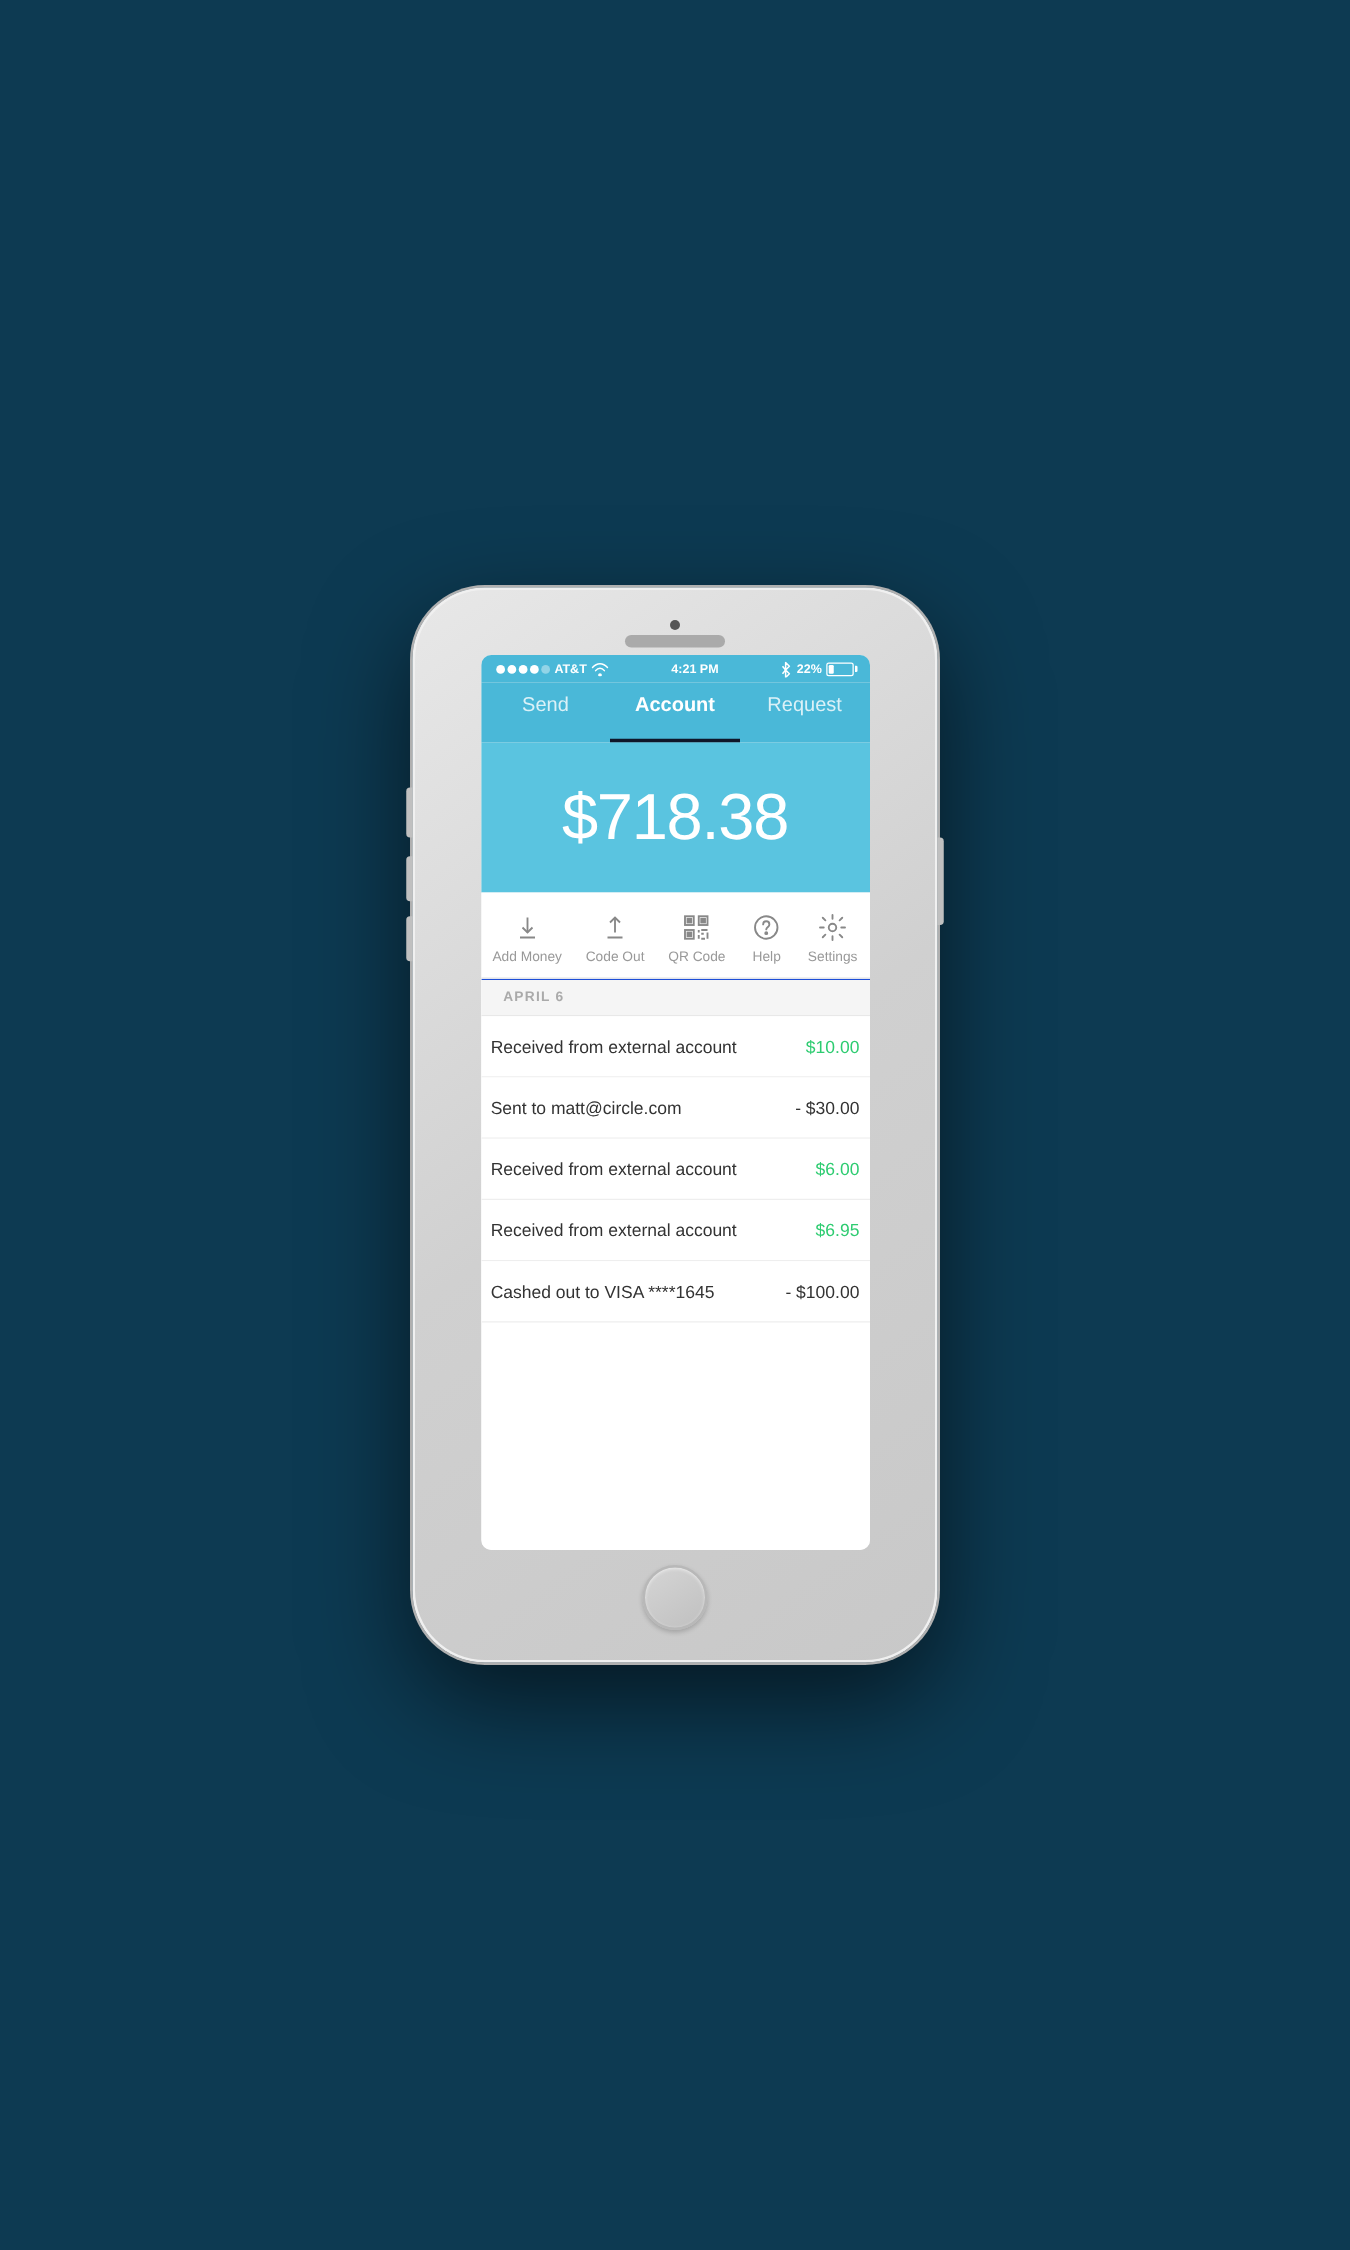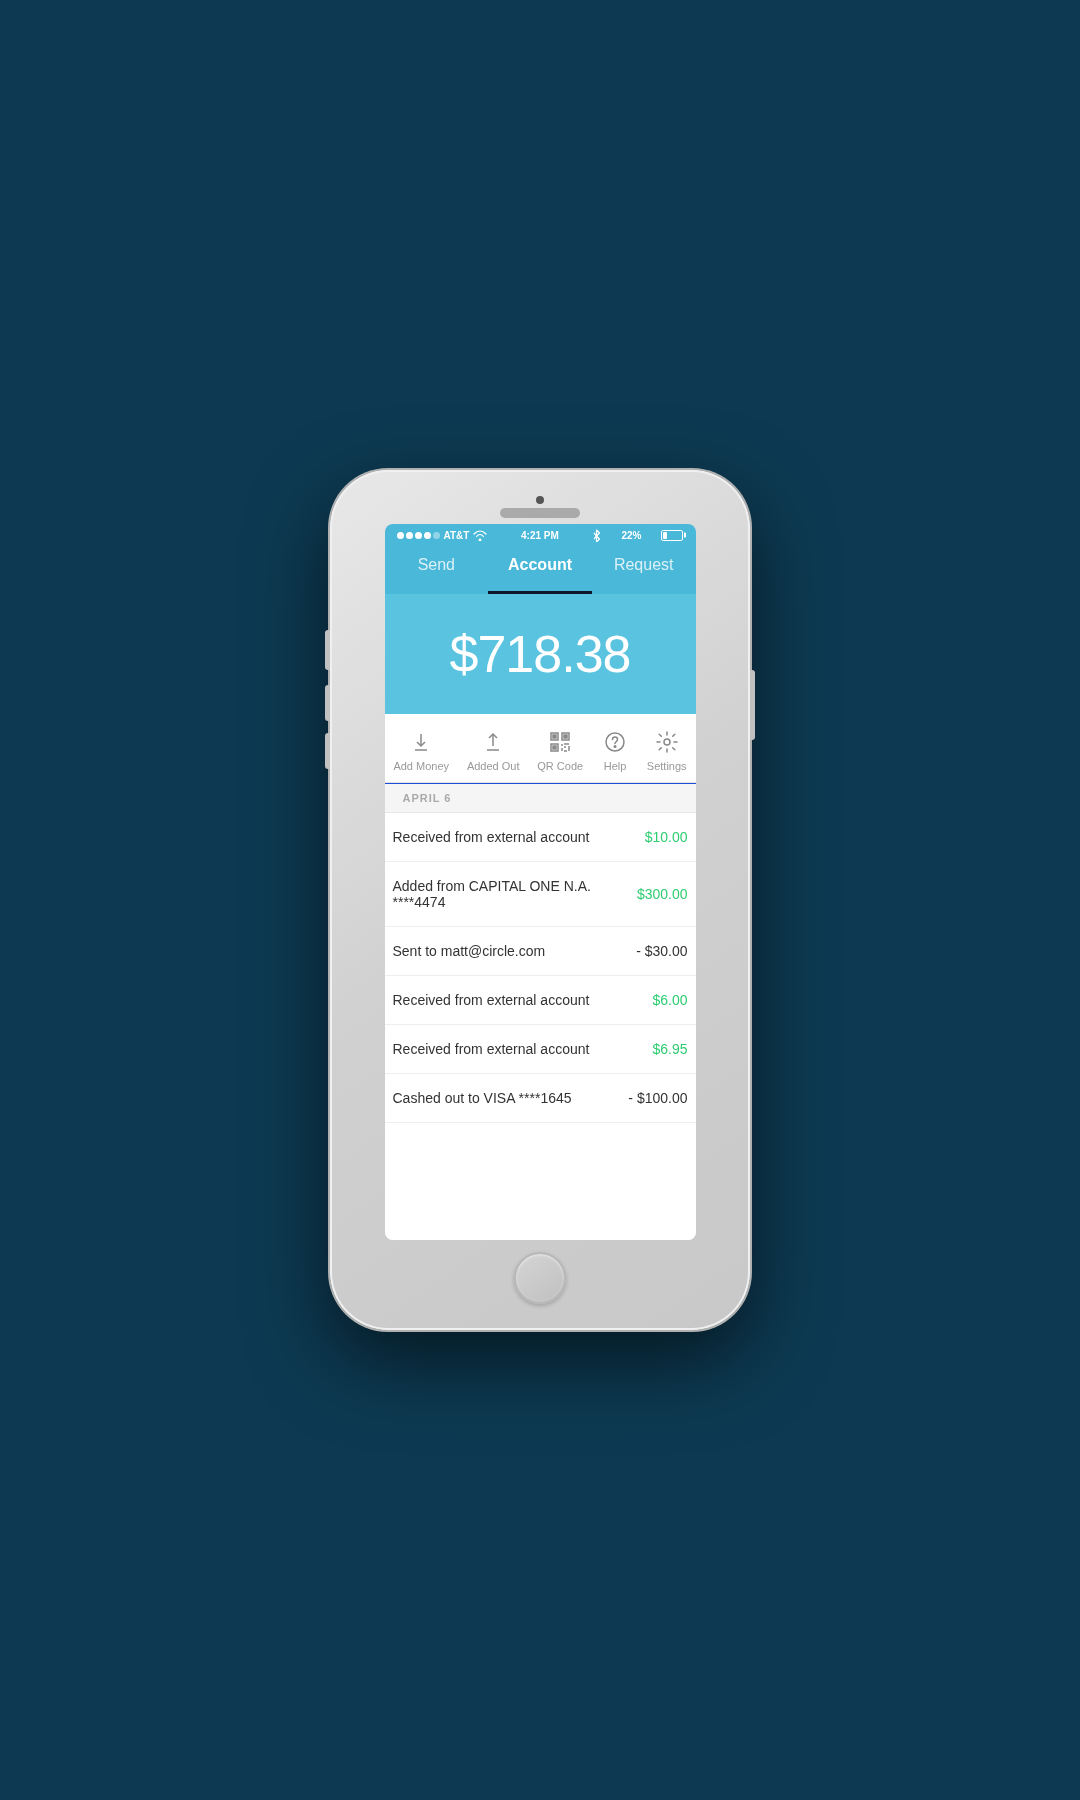--- a/index.html
+++ b/index.html
@@ -145,21 +145,21 @@
       background: rgba(255,255,255,0.4);
     }
     .status-center {
       font-size: 10px;
       color: white;
       font-weight: 600;
     }
     .status-right {
       display: flex;
       align-items: center;
-      gap: 20px;
+      gap: 4px;
       font-size: 10px;
       color: white;
       font-weight: 600;
     }
     .battery-icon {
       width: 22px;
       height: 11px;
       border: 1.5px solid white;
       border-radius: 2px;
       position: relative;
@@ -400,21 +400,21 @@
         </div>
 
         <div class="action-item">
           <div class="action-icon">
             <svg class="icon-svg" viewBox="0 0 24 24">
               <polyline points="8 8 12 4 16 8"></polyline>
               <line x1="12" y1="4" x2="12" y2="16"></line>
               <polyline points="6 20 18 20"></polyline>
             </svg>
           </div>
-          <span class="action-label">Added Out</span>
+          <span class="action-label">Code Out</span>
         </div>
 
         <div class="action-item">
           <div class="action-icon">
             <svg class="icon-svg" viewBox="0 0 24 24">
               <rect x="3" y="3" width="7" height="7" stroke="#888" stroke-width="1.5" fill="none"></rect>
               <rect x="5" y="5" width="3" height="3" fill="#888"></rect>
               <rect x="14" y="3" width="7" height="7" stroke="#888" stroke-width="1.5" fill="none"></rect>
               <rect x="16" y="5" width="3" height="3" fill="#888"></rect>
               <rect x="3" y="14" width="7" height="7" stroke="#888" stroke-width="1.5" fill="none"></rect>
@@ -456,24 +456,20 @@
 
         <div class="section-header">
           <span>APRIL 6</span>
         </div>
 
         <div class="transaction-item">
           <span class="transaction-desc">Received from external account</span>
           <span class="transaction-amount amount-positive">$10.00</span>
         </div>
         <div class="transaction-item">
-          <span class="transaction-desc">Added from CAPITAL ONE N.A. ****4474</span>
-          <span class="transaction-amount amount-positive">$300.00</span>
-        </div>
-        <div class="transaction-item">
           <span class="transaction-desc">Sent to matt@circle.com</span>
           <span class="transaction-amount amount-negative">- $30.00</span>
         </div>
 
 
         <div class="transaction-item">
           <span class="transaction-desc">Received from external account</span>
           <span class="transaction-amount amount-positive">$6.00</span>
         </div>
         <div class="transaction-item">

